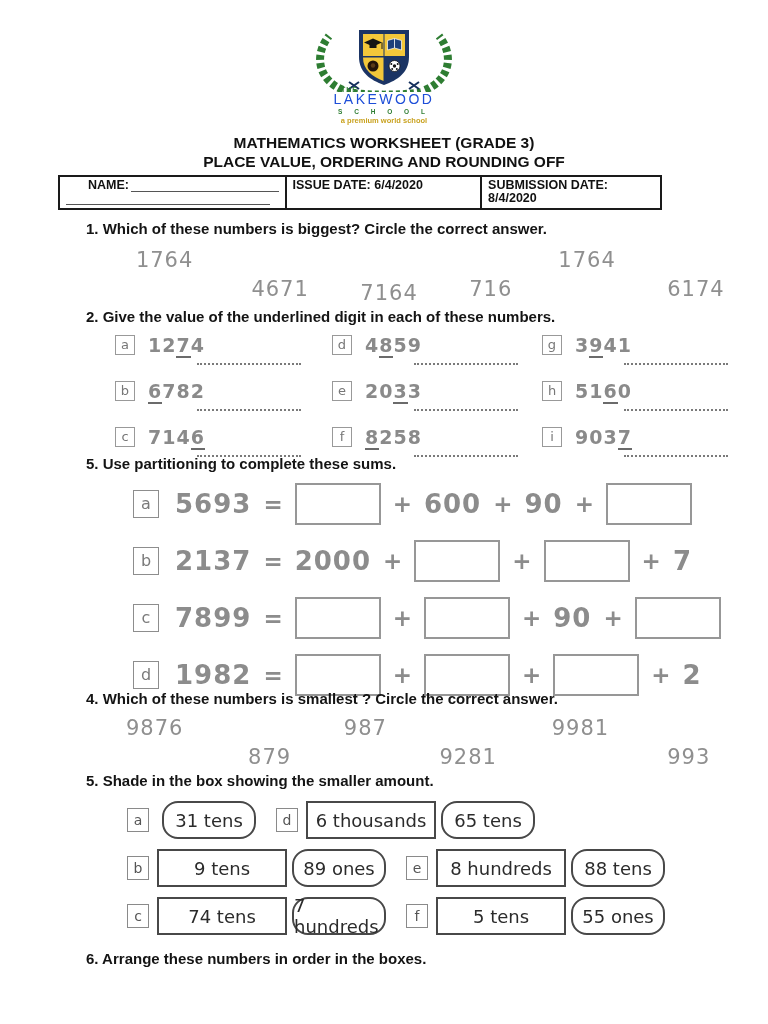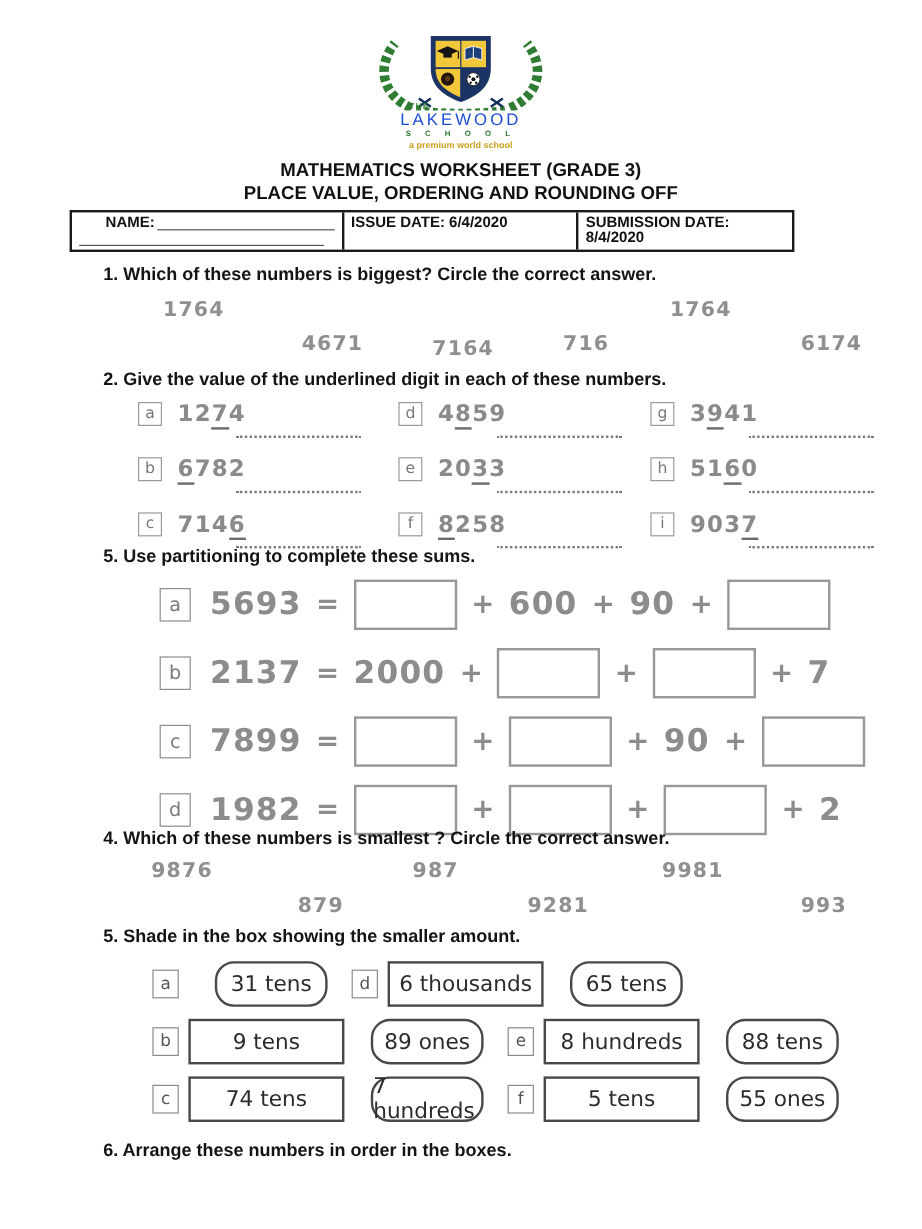--- a/index.html
+++ b/index.html
@@ -23,21 +23,21 @@
   .c2{width:28%;border-left:2px solid #1a1a1a;}
   .c3{width:32%;border-left:2px solid #1a1a1a;margin-left:38px;}
   .nrow{display:flex;align-items:flex-end;padding-left:22px;}
   .uline{flex:1;border-bottom:1.5px solid #555;height:11px;margin-left:2px;}
   .uline2{border-bottom:1.5px solid #555;height:12px;width:96%;}
   
   .qh{position:absolute;left:86px;font-size:15px;font-weight:bold;color:#141414;white-space:nowrap;}
   
   .numrow-wrap{position:absolute;left:60px;width:660px;height:58px;}
   .numrow{position:absolute;left:0;top:0;width:100%;height:26px;}
-  .gnum{position:absolute;font-family:"DejaVu Sans",sans-serif;font-weight:bold;font-size:17px;color:#8f8f8f;letter-spacing:1px;white-space:nowrap;}
+  .gnum{position:absolute;font-family:"DejaVu Sans",sans-serif;font-weight:normal;font-size:21px;color:#8f8f8f;letter-spacing:1px;white-space:nowrap;}
   
   .q2-grid{position:absolute;top:334px;left:115px;display:grid;grid-template-rows:repeat(3,46px);grid-template-columns:217px 210px 185px;grid-auto-flow:column;}
   .q2-item{position:relative;height:40px;}
   .letterbox{display:inline-block;width:18px;height:18px;border:1px solid #999;color:#777;font-size:13px;line-height:18px;text-align:center;font-family:"DejaVu Sans",sans-serif;vertical-align:middle;}
   .q2-num{display:inline-block;margin-left:13px;font-family:"DejaVu Sans",sans-serif;font-weight:bold;font-size:19px;color:#8a8a8a;letter-spacing:1px;vertical-align:middle;}
   .q2-num .ul{border-bottom:2px solid #6b6b6b;}
   .q2-dots{position:absolute;left:82px;top:28px;width:104px;border-bottom:2px dotted #7a7a7a;height:1px;}
   
   .q3-wrap{position:absolute;top:480px;left:133px;}
   .q3-row{display:flex;align-items:center;height:48px;margin-bottom:9px;gap:12px;}
@@ -46,21 +46,21 @@
   .op{font-family:"DejaVu Sans",sans-serif;font-weight:bold;font-size:23px;color:#8c8c8c;}
   .pbox{width:86px;height:42px;border:2px solid #979797;box-sizing:border-box;background:#fff;}
   
   .q5-wrap{position:absolute;top:800px;left:127px;}
   .q5-row{display:flex;align-items:center;height:40px;margin-bottom:8px;}
   .q5-group{display:flex;align-items:center;}
   .q5-group + .q5-group{margin-left:20px;}
   .letterbox3{width:20px;height:22px;border:1px solid #8a8a8a;color:#555;font-size:14px;line-height:22px;text-align:center;font-family:"DejaVu Sans",sans-serif;margin-right:8px;flex:0 0 auto;}
   .amount-box{height:38px;border:2px solid #484848;box-sizing:border-box;display:flex;align-items:center;justify-content:center;font-family:"DejaVu Sans",sans-serif;font-size:18px;color:#2b2b2b;background:#fff;}
   .amount-box.b1{width:130px;}
-  .amount-box.b2{width:94px;margin-left:22px;border-radius:16px;}
+  .amount-box.b2{width:94px;margin-left:5px;border-radius:16px;}
 </style>
 </head>
 <body>
 
 <div class="crest">
   <svg width="170" height="64" viewBox="0 0 170 64">
 
     <path d="M44,62 C20,52 14,28 30,8" stroke="#2e7d32" stroke-width="8" fill="none" stroke-dasharray="5 3"></path>
     <path d="M126,62 C150,52 156,28 140,8" stroke="#2e7d32" stroke-width="8" fill="none" stroke-dasharray="5 3"></path>
     <path d="M48,62.5 C62,66 108,66 122,62.5" stroke="#2e7d32" stroke-width="5" fill="none" stroke-dasharray="4 3"></path>

